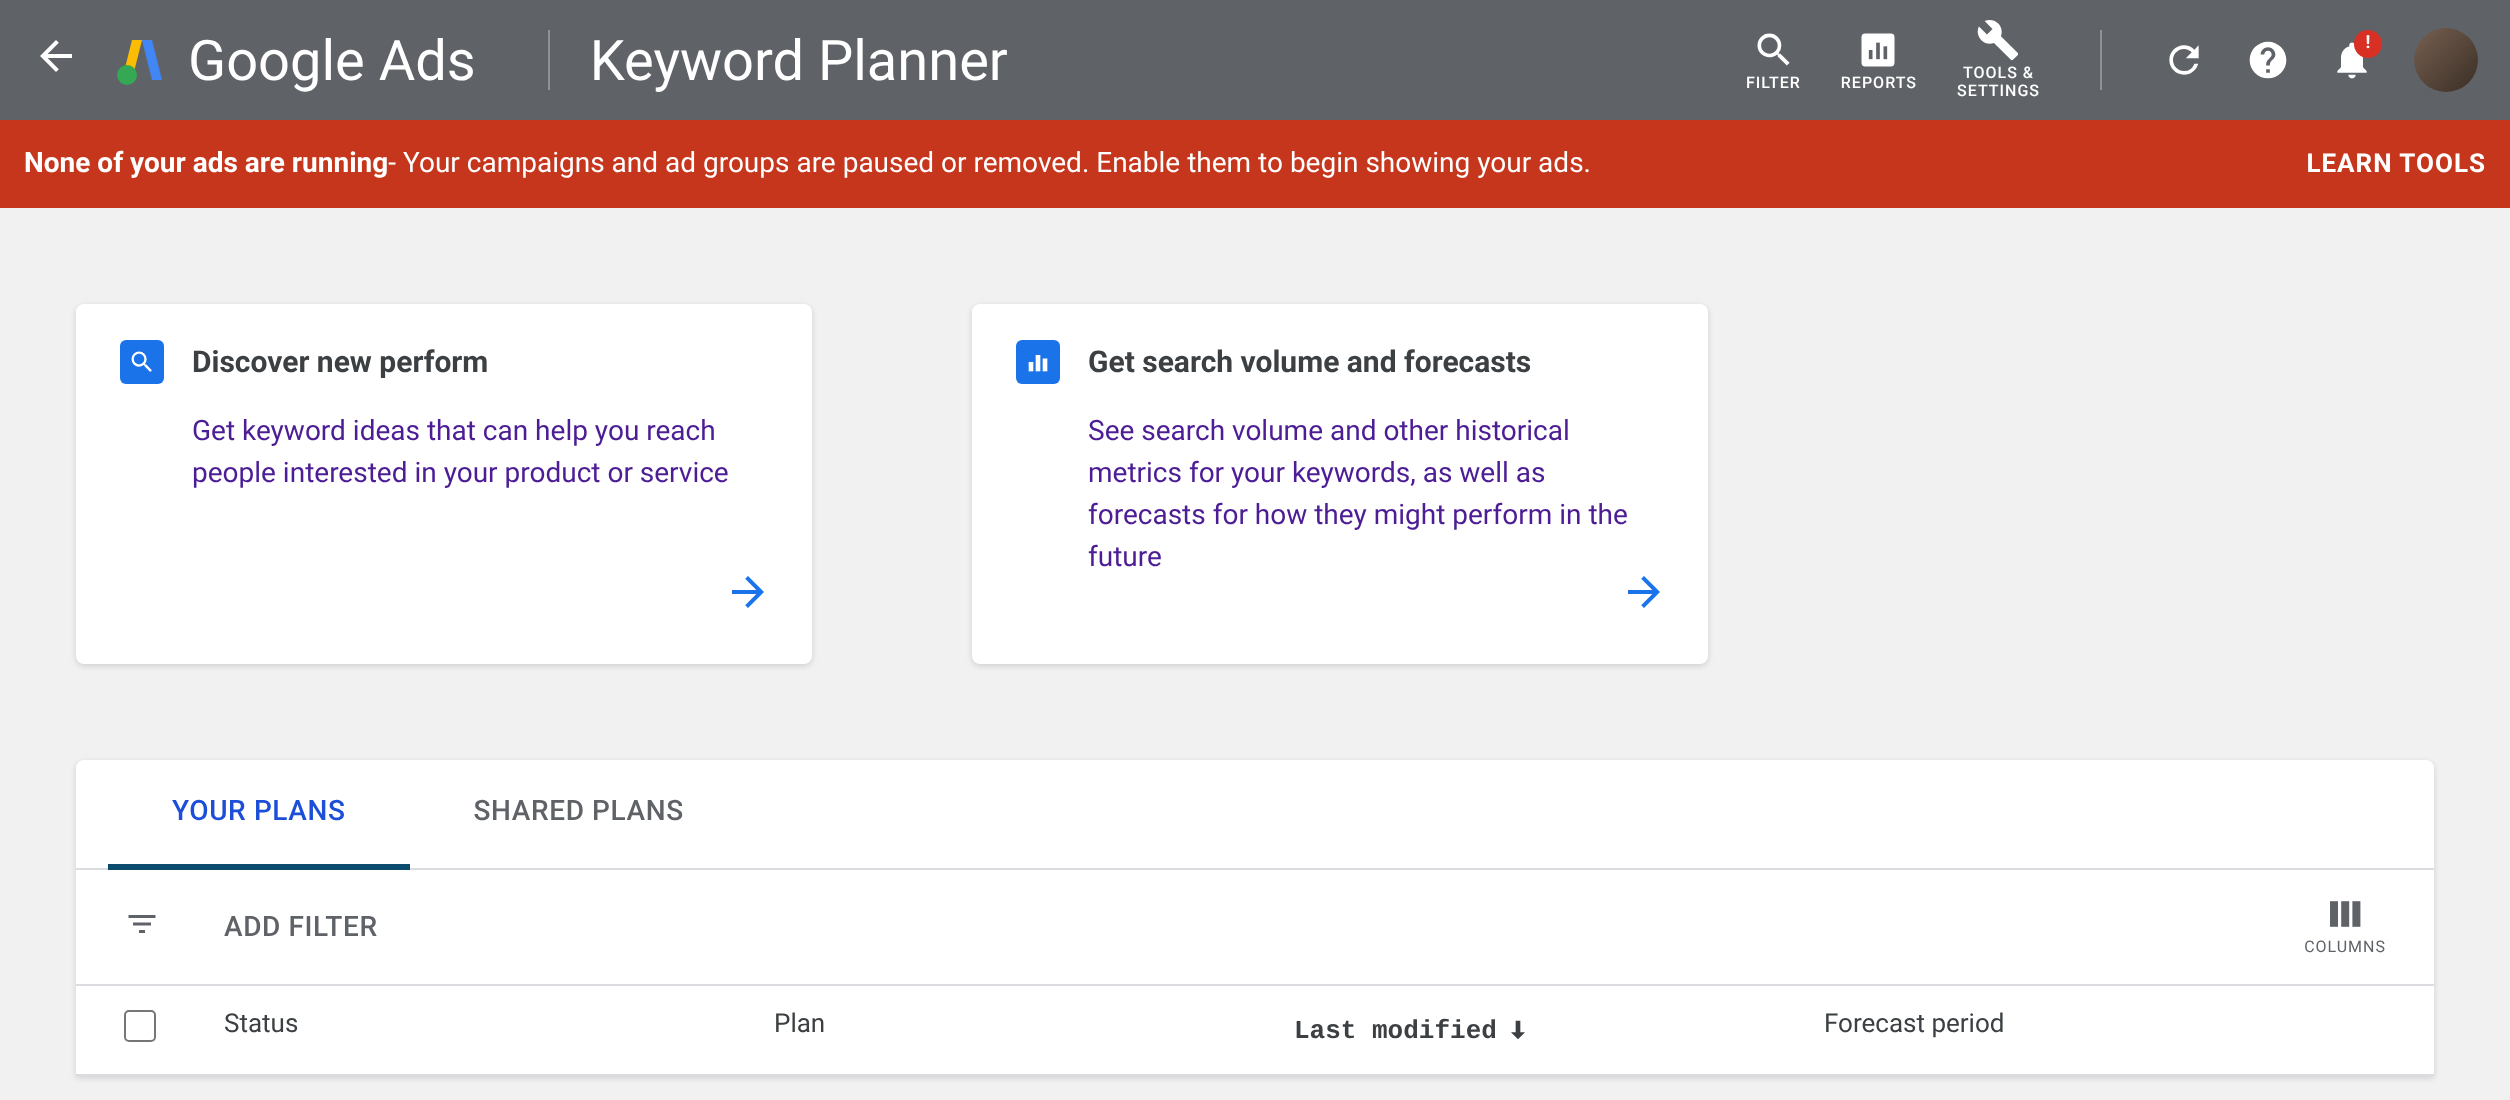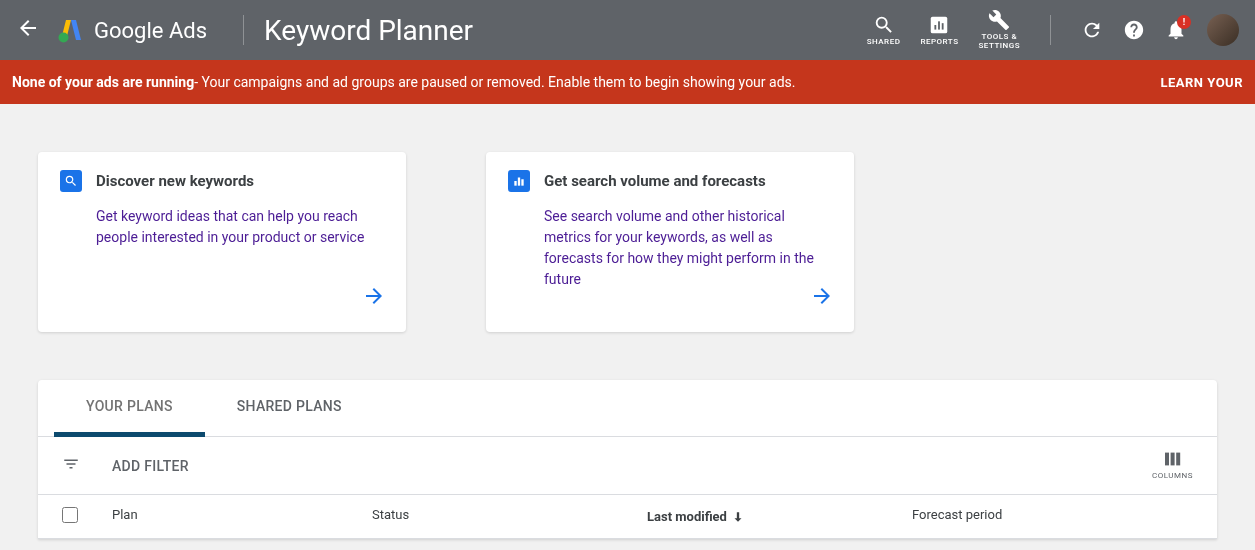--- a/index.html
+++ b/index.html
@@ -3,21 +3,21 @@
 <meta charset="utf-8">
 <style>
   * { margin: 0; padding: 0; box-sizing: border-box; }
   body { font-family: Roboto, Arial, sans-serif; background: #f1f1f1; width: 1255px; height: 550px; overflow: hidden; }
   
   
   .header { background: #5f6368; height: 60px; display: flex; align-items: center; padding: 0 16px; color: white; }
   .back-arrow { color: white; cursor: pointer; margin-right: 16px; }
   .ads-logo { display: flex; align-items: center; margin-right: 16px; }
   .ads-icon { width: 30px; height: 30px; margin-right: 8px; }
-  .ads-text { font-size: 22px; font-weight: 400; }
+  .ads-text { font-size: 28px; font-weight: 400; }
   .divider-v { width: 1px; height: 30px; background: rgba(255,255,255,0.3); margin: 0 20px; }
   .page-title { font-size: 28px; font-weight: 400; }
   .header-spacer { flex: 1; }
   .header-tools { display: flex; align-items: center; gap: 20px; }
   .tool-item { display: flex; flex-direction: column; align-items: center; cursor: pointer; color: white; font-size: 8px; font-weight: 500; letter-spacing: 0.5px; }
   .tool-item svg { width: 22px; height: 22px; margin-bottom: 2px; }
   .tool-item span { line-height: 1.1; text-align: center;}
   .divider-v2 { width: 1px; height: 30px; background: rgba(255,255,255,0.3); margin: 0 10px; }
   .icon-btn { cursor: pointer; color: white; display:flex; align-items:center; }
   .icon-btn svg { width: 22px; height: 22px; }
@@ -40,35 +40,35 @@
   .card-icon svg { width: 14px; height: 14px; fill: white; }
   .card-title { font-size: 15px; font-weight: 700; color: #3c4043; }
   .card-desc { font-size: 14px; color: #4c1d95; line-height: 1.5; padding-left: 36px; }
   .card-arrow { position: absolute; bottom: 20px; right: 20px; color: #1a73e8; }
   .card-arrow svg { width: 24px; height: 24px; }
   
   
   .plans { background: white; margin: 0 38px; border-radius: 4px 4px 0 0; box-shadow: 0 1px 3px rgba(0,0,0,0.14); }
   .tabs { display: flex; padding: 0 16px; border-bottom: 1px solid #dadce0; }
   .tab { padding: 18px 32px; font-size: 14px; font-weight: 500; color: #5f6368; cursor: pointer; letter-spacing: 0.3px; }
-  .tab.active { color: #737373; border-bottom: 5px solid #0c4a6e; margin-bottom: -1px;}
+  .tab.active { color: #1d4ed8; border-bottom: 3px solid #0c4a6e; margin-bottom: -1px;}
   .filter-row { display: flex; align-items: center; padding: 14px 24px; }
   .filter-icon { color: #5f6368; margin-right: 32px; cursor:pointer;}
   .filter-icon svg { width: 18px; height: 18px; }
   .add-filter { font-size: 14px; color: #5f6368; font-weight: 500; cursor: pointer; letter-spacing: 0.3px;}
   .filter-spacer { flex: 1; }
   .columns-btn { display: flex; flex-direction: column; align-items: center; cursor: pointer; color: #5f6368; font-size: 8px; letter-spacing:0.5px;}
   .columns-btn svg { width: 20px; height: 16px; margin-bottom: 4px; }
   .table-head { display: flex; border-top: 1px solid #dadce0; border-bottom: 1px solid #dadce0; padding: 12px 24px; font-size: 13px; color: #3c4043; }
   .th-check { width: 50px; }
   .th-check input { width: 16px; height: 16px; }
   .th { font-weight: 400; }
   .th-plan { width: 260px; }
   .th-status { width: 275px; }
-  .th-modified { width: 265px; font-weight: 700; display:flex; align-items:center; gap:4px;}
+  .th-modified { width: 265px; font-weight: 700; display:flex; align-items:center; gap:4px;font-family:Liberation Mono, monospace;}
   .th-forecast { flex: 1; }
   .sort-arrow { width:14px; height:14px;}
 </style>
 </head>
 <body>
 
 <div class="header">
   <div class="back-arrow">
     <svg viewBox="0 0 24 24" width="24" height="24" fill="white">
         <path d="M20 11H7.83l5.59-5.59L12 4l-8 8 8 8 1.41-1.41L7.83 13H20v-2z"></path>
@@ -83,21 +83,21 @@
     <span class="ads-text">Google Ads</span>
   </div>
   <div class="divider-v"></div>
   <div class="page-title">Keyword Planner</div>
   <div class="header-spacer"></div>
   <div class="header-tools">
     <div class="tool-item">
       <svg viewBox="0 0 24 24" fill="white">
           <path d="M15.5 14h-.79l-.28-.27A6.471 6.471 0 0 0 16 9.5 6.5 6.5 0 1 0 9.5 16c1.61 0 3.09-.59 4.23-1.57l.27.28v.79l5 4.99L20.49 19l-4.99-5zm-6 0C7.01 14 5 11.99 5 9.5S7.01 5 9.5 5 14 7.01 14 9.5 11.99 14 9.5 14z"></path>
         </svg>
-      <span>SHARED</span>
+      <span>FILTER</span>
     </div>
     <div class="tool-item">
       <svg viewBox="0 0 24 24" fill="white">
           <rect x="3" y="3" width="18" height="18" rx="2"></rect>
           <rect x="7" y="12" width="2" height="5" fill="#5f6368"></rect>
           <rect x="11" y="8" width="2" height="9" fill="#5f6368"></rect>
           <rect x="15" y="10" width="2" height="7" fill="#5f6368"></rect>
         </svg>
       <span>REPORTS</span>
     </div>
@@ -126,32 +126,32 @@
       <div class="notif-badge">!</div>
     </div>
   </div>
   <div class="avatar" style="margin-left:20px"></div>
 </div>
 
 <div class="alert">
   <span class="alert-bold">None of your ads are running</span>
   <span class="alert-text"> - Your campaigns and ad groups are paused or removed. Enable them to begin showing your ads.</span>
   <div class="alert-spacer"></div>
-  <span class="alert-link">LEARN YOUR</span>
+  <span class="alert-link">LEARN TOOLS</span>
 </div>
 
 <div class="cards">
   <div class="card">
     <div class="card-head">
       <div class="card-icon">
         <svg viewBox="0 0 24 24">
             <path d="M15.5 14h-.79l-.28-.27A6.471 6.471 0 0 0 16 9.5 6.5 6.5 0 1 0 9.5 16c1.61 0 3.09-.59 4.23-1.57l.27.28v.79l5 4.99L20.49 19l-4.99-5zm-6 0C7.01 14 5 11.99 5 9.5S7.01 5 9.5 5 14 7.01 14 9.5 11.99 14 9.5 14z"></path>
           </svg>
       </div>
-      <div class="card-title">Discover new keywords</div>
+      <div class="card-title">Discover new perform</div>
     </div>
     <div class="card-desc">Get keyword ideas that can help you reach people interested in your product or service</div>
     <div class="card-arrow">
       <svg viewBox="0 0 24 24" fill="#1a73e8">
           <path d="M12 4l-1.41 1.41L16.17 11H4v2h12.17l-5.58 5.59L12 20l8-8z"></path>
         </svg>
     </div>
   </div>
   <div class="card">
     <div class="card-head">
@@ -190,22 +190,22 @@
       <svg viewBox="0 0 24 20" fill="#5f6368">
           <rect x="2" y="2" width="5" height="16"></rect>
           <rect x="9" y="2" width="5" height="16"></rect>
           <rect x="16" y="2" width="5" height="16"></rect>
         </svg>
       <span>COLUMNS</span>
     </div>
   </div>
   <div class="table-head">
     <div class="th-check"><input type="checkbox" style=""></div>
+    <div class="th th-status">Status</div>
     <div class="th th-plan">Plan</div>
-    <div class="th th-status">Status</div>
     <div class="th th-modified">
       <span>Last modified</span>
       <svg class="sort-arrow" viewBox="0 0 24 24" fill="#3c4043">
           <path d="M12 20l-6-6h4V4h4v10h4l-6 6z"></path>
         </svg>
     </div>
     <div class="th th-forecast">Forecast period</div>
   </div>
 </div>
 

